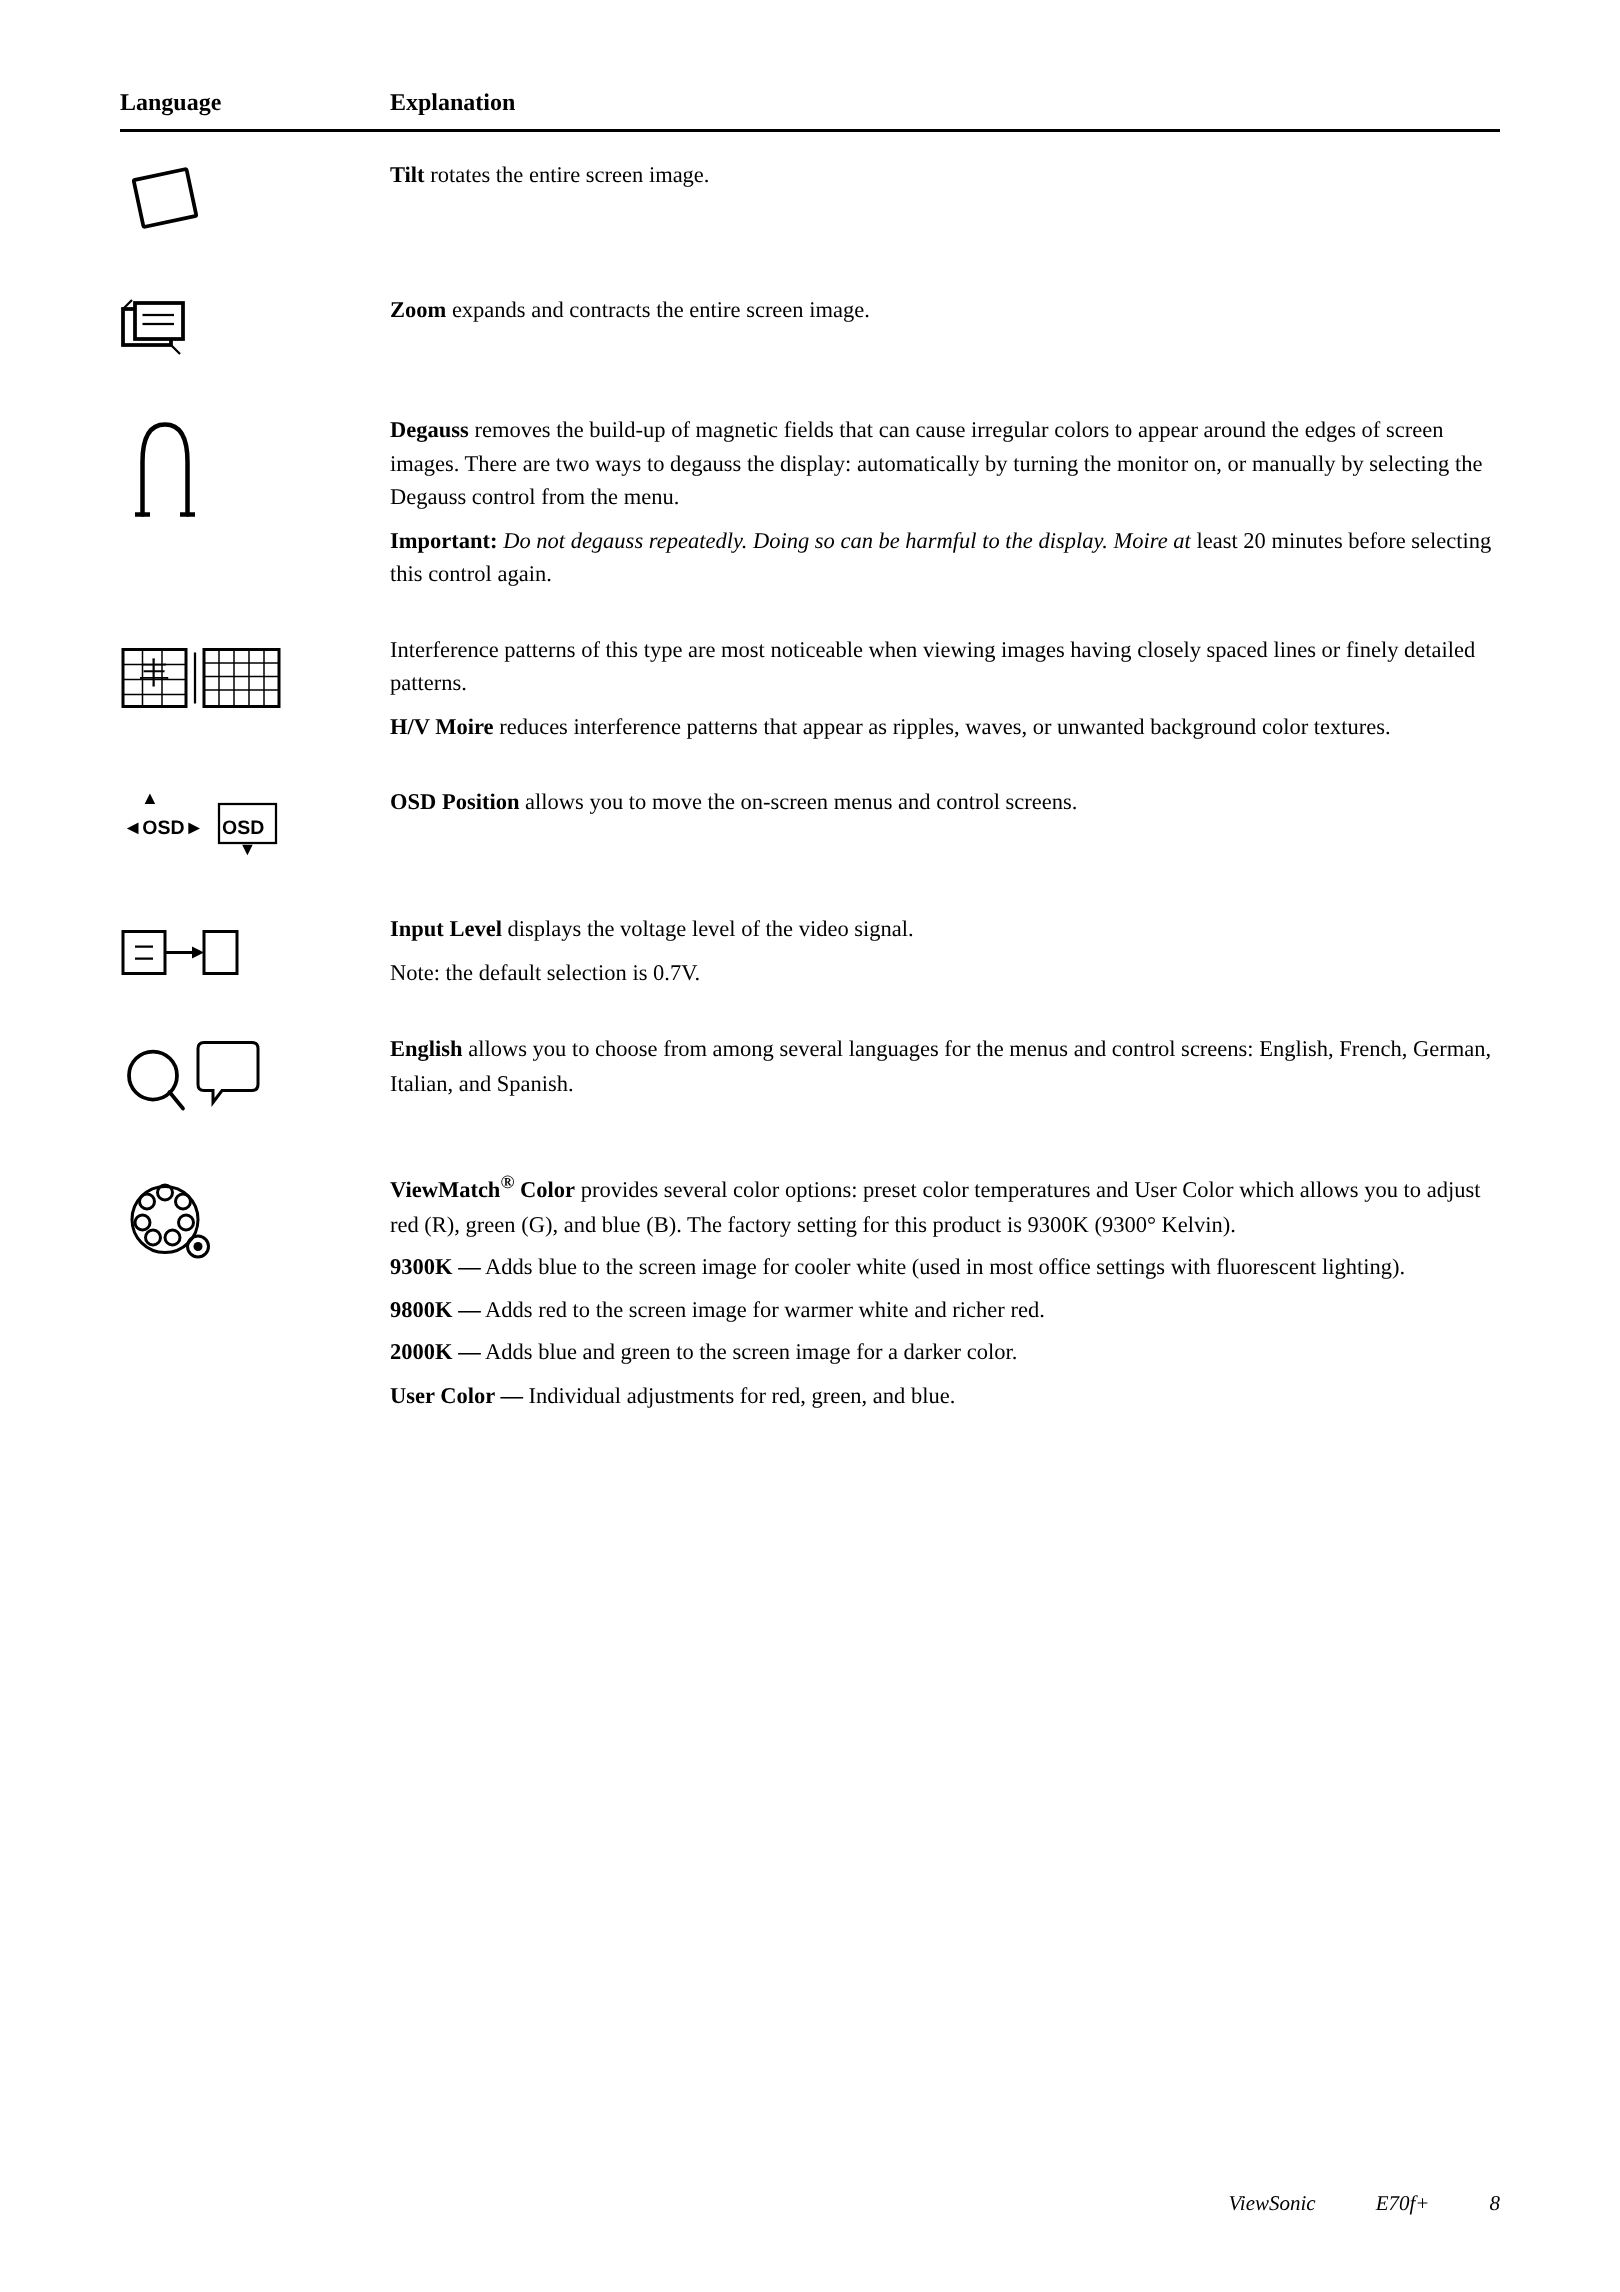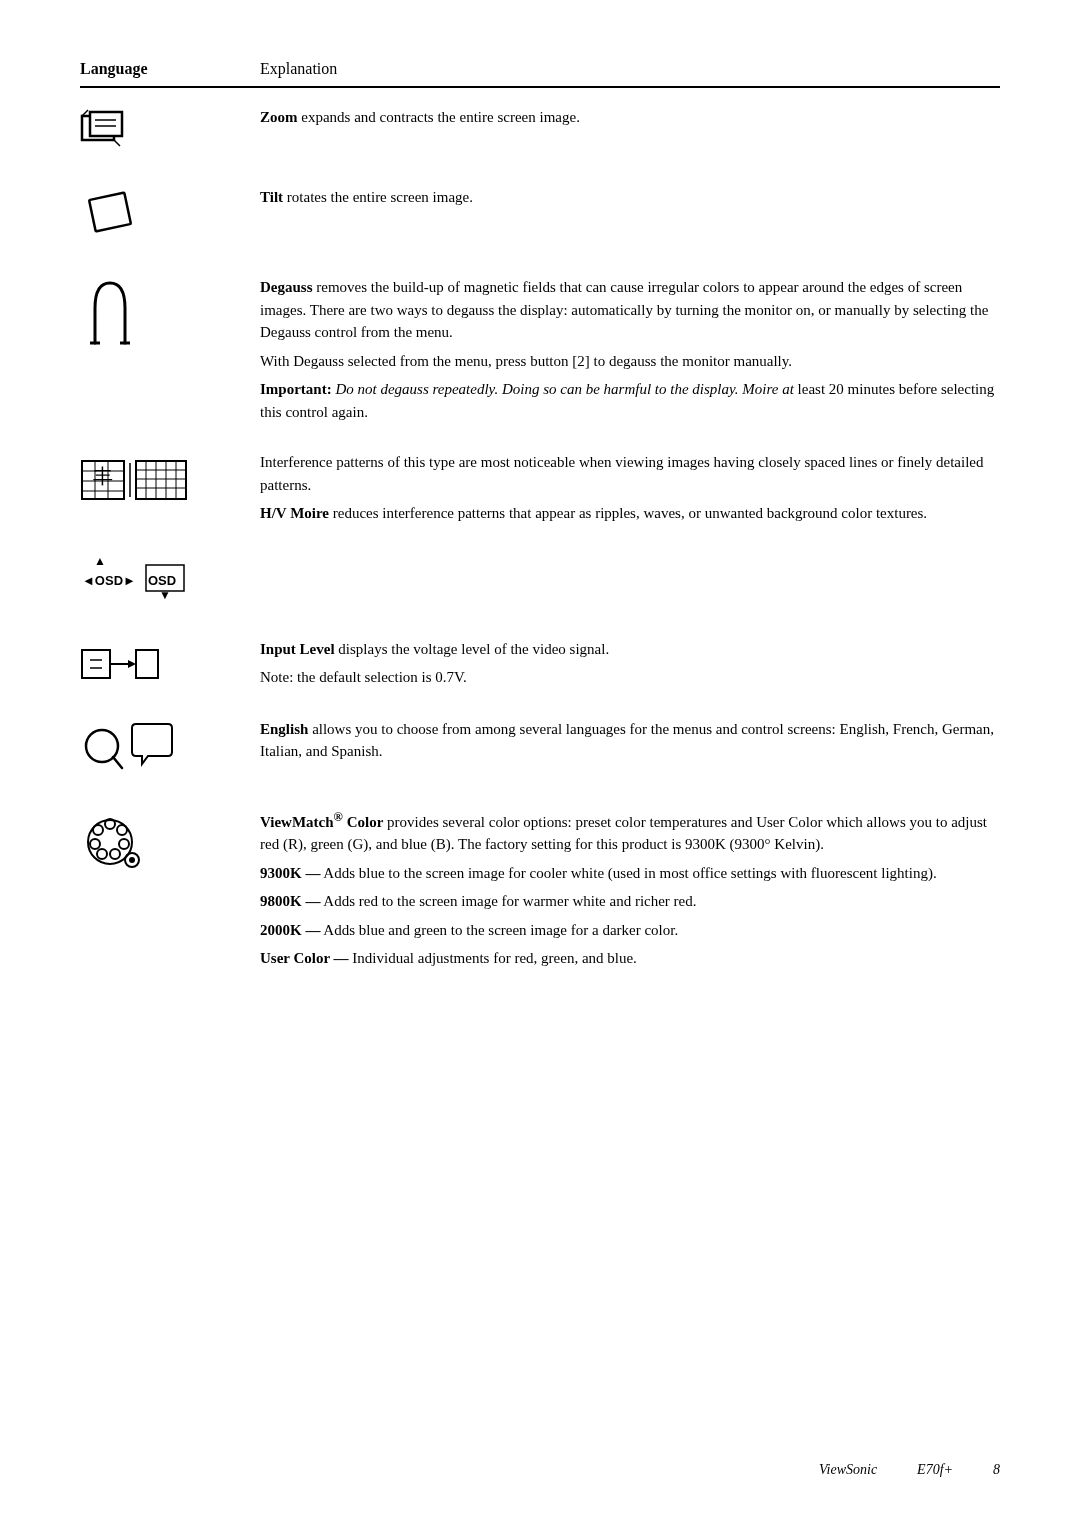--- a/index.html
+++ b/index.html
@@ -23,21 +23,21 @@
       padding-bottom: 8px;
       margin-bottom: 18px;
     }
     .col-control {
       width: 180px;
       font-weight: bold;
       font-size: 16px;
     }
     .col-explanation {
       flex: 1;
-      font-weight: normal;
+      font-weight: bold;
       font-size: 16px;
     }
     .row {
       display: flex;
       margin-bottom: 28px;
       align-items: flex-start;
     }
     .icon-cell {
       width: 180px;
       padding-top: 2px;
@@ -79,61 +79,60 @@
 
 <div class="page">
 
   <div class="table-header">
     <div class="col-control">Language</div>
     <div class="col-explanation">Explanation</div>
   </div>
 
   <div class="row">
     <div class="icon-cell">
+      <svg width="60" height="60" viewBox="0 0 60 60">
+
+        <rect x="12" y="8" width="36" height="32" rx="1" fill="none" stroke="#000" stroke-width="2.5" transform="rotate(-12, 30, 24)"></rect>
+      </svg>
+    </div>
+    <div class="text-cell">
+      <p><b>Tilt</b> rotates the entire screen image.</p>
+    </div>
+  </div>
+
+  <div class="row">
+    <div class="icon-cell">
       <svg width="80" height="50" viewBox="0 0 80 50">
 
         <rect x="2" y="8" width="32" height="24" fill="none" stroke="#000" stroke-width="2.5"></rect>
         <rect x="10" y="4" width="32" height="24" fill="#fff" stroke="#000" stroke-width="2.5"></rect>
 
         <line x1="2" y1="8" x2="8" y2="2" stroke="#000" stroke-width="1.5"></line>
         <line x1="34" y1="32" x2="40" y2="38" stroke="#000" stroke-width="1.5"></line>
 
         <line x1="15" y1="12" x2="36" y2="12" stroke="#000" stroke-width="1.5"></line>
         <line x1="15" y1="18" x2="36" y2="18" stroke="#000" stroke-width="1.5"></line>
       </svg>
     </div>
     <div class="text-cell">
       <p><b>Zoom</b> expands and contracts the entire screen image.</p>
-    </div>
-  </div>
-
-  <div class="row">
-    <div class="icon-cell">
-      <svg width="60" height="60" viewBox="0 0 60 60">
-
-        <rect x="12" y="8" width="36" height="32" rx="1" fill="none" stroke="#000" stroke-width="2.5" transform="rotate(-12, 30, 24)"></rect>
-      </svg>
-    </div>
-    <div class="text-cell">
-      <p><b>Tilt</b> rotates the entire screen image.</p>
     </div>
   </div>
 
   <div class="row">
     <div class="icon-cell">
       <svg width="60" height="80" viewBox="0 0 60 80">
 
         <path d="M15,65 L15,30 Q15,5 30,5 Q45,5 45,30 L45,65" fill="none" stroke="#000" stroke-width="3" stroke-linecap="round"></path>
         <line x1="10" y1="65" x2="20" y2="65" stroke="#000" stroke-width="3"></line>
         <line x1="40" y1="65" x2="50" y2="65" stroke="#000" stroke-width="3"></line>
       </svg>
     </div>
     <div class="text-cell">
       <p><b>Degauss</b> removes the build-up of magnetic fields that can cause irregular colors to appear around the edges of screen images. There are two ways to degauss the display: automatically by turning the monitor on, or manually by selecting the Degauss control from the menu.</p>
-      <p>With Degauss selected from the menu, press button [2] to degauss the monitor manually.</p>
       <p><b>Important:</b> <em>Do not degauss repeatedly. Doing so can be harmful to the display. Moire at</em> least 20 minutes before selecting this control again.</p>
     </div>
   </div>
 
   <div class="row">
     <div class="icon-cell">
       <svg width="110" height="55" viewBox="0 0 110 55">
 
         <rect x="2" y="8" width="42" height="38" fill="none" stroke="#000" stroke-width="2"></rect>
         <line x1="2" y1="18" x2="44" y2="18" stroke="#000" stroke-width="1"></line>
@@ -169,20 +168,23 @@
 
         <text x="2" y="30" font-size="13" font-family="Arial, sans-serif" font-weight="bold">◄OSD►</text>
 
         <text x="68" y="30" font-size="13" font-family="Arial, sans-serif" font-weight="bold">OSD</text>
         <rect x="66" y="10" width="38" height="26" fill="none" stroke="#000" stroke-width="1.5"></rect>
         <text x="85" y="44" font-size="12" text-anchor="middle">▼</text>
 
         <text x="20" y="10" font-size="12" text-anchor="middle">▲</text>
       </svg>
     </div>
+    <div class="text-cell">
+      <p><b>OSD Position</b> allows you to move the on-screen menus and control screens.</p>
+    </div>
   </div>
 
   <div class="row">
     <div class="icon-cell">
       <svg width="80" height="50" viewBox="0 0 80 50">
 
         <rect x="2" y="10" width="28" height="28" fill="none" stroke="#000" stroke-width="2"></rect>
         <line x1="10" y1="20" x2="22" y2="20" stroke="#000" stroke-width="1.5"></line>
         <line x1="10" y1="28" x2="22" y2="28" stroke="#000" stroke-width="1.5"></line>
 

